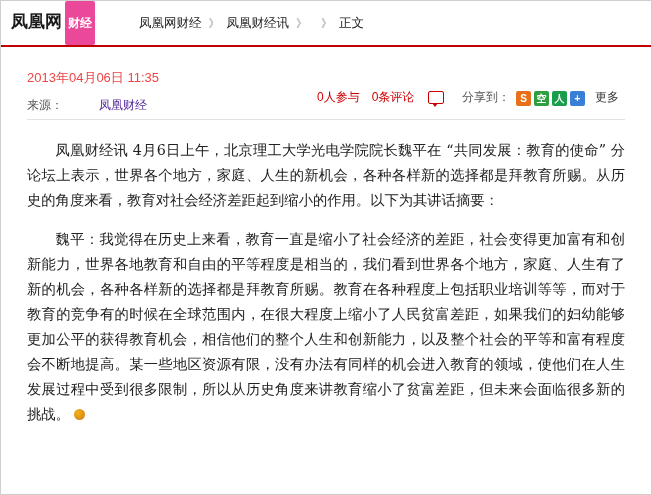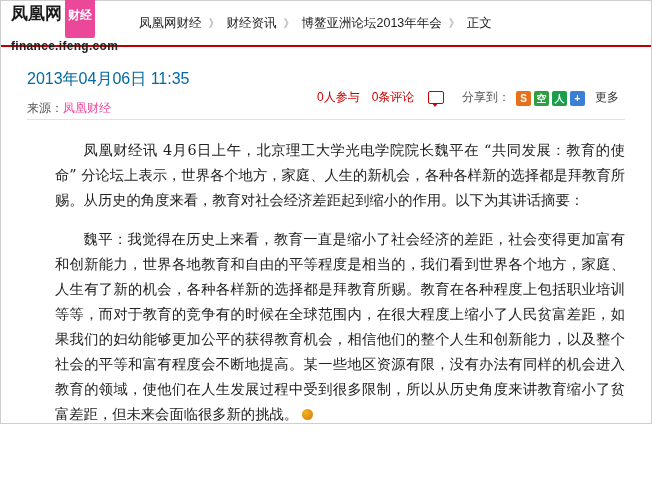--- a/index.html
+++ b/index.html
@@ -10,21 +10,21 @@
   body {
     width: 652px;
     height: 495px;
     font-family: "Liberation Sans", sans-serif;
     color: #333;
     overflow: hidden;
   }
   .page {
     position: relative;
     width: 652px;
-    height: 424px;
+    height: 495px;
     box-sizing: border-box;
     border: 1px solid #cfcfcf;
     background: #fff;
   }
 
   
   .topbar {
     display: flex;
     align-items: center;
     height: 46px;
@@ -98,31 +98,32 @@
     line-height: 1.3;
   }
   .meta {
     margin-top: 22px;
     position: relative;
     height: 44px;
     font-size: 12px;
     color: #555;
   }
   .meta-date {
-    color: #0369a1;
-    font-size: 16px;
+    color: #ef4444;
+    font-size: 13px;
   }
   .meta-source {
     margin-top: 10px;
     font-size: 12px;
     color: #555;
   }
   .meta-source a {
-    color: #ec4899;
-    text-decoration: none;
+    color: #4c1d95;
+    text-decoration: none;
+    margin-left: 36px;
   }
   .meta-right {
     position: absolute;
     right: 6px;
     top: 20px;
     display: flex;
     align-items: flex-end;
     font-size: 12px;
   }
   .counts {
@@ -193,21 +194,20 @@
   .divider {
     border: 0;
     border-top: 1px solid #e2e2e2;
     margin: 6px 26px 0 26px;
   }
 
   
   .body {
     padding: 0 26px;
     margin-top: 18px;
-    margin-left: 28px;
   }
   .body p {
     font-family: "DejaVu Serif", serif;
     font-size: 14.3px;
     line-height: 25px;
     color: #222;
     margin: 0 0 14px 0;
     text-indent: 2em;
     text-align: justify;
   }
@@ -226,29 +226,27 @@
 <body>
 
 <div class="page">
 
   <div class="topbar">
     <div class="logo">
       <div class="logo-top">
         <span class="logo-cn">凤凰网</span>
         <span class="logo-badge">财经</span>
       </div>
-      <div class="logo-url">finance.ifeng.com</div>
     </div>
 
     <div class="crumbs">
       <a href="#">凤凰网财经</a>
       <span class="crumb-sep">》</span>
-      <a href="#">财经资讯</a>
+      <a href="#">凤凰财经讯</a>
       <span class="crumb-sep">》</span>
-      <a href="#">博鳌亚洲论坛2013年年会</a>
       <span class="crumb-sep">》</span>
       <a href="#">正文</a>
     </div>
   </div>
 
   <div class="article">
 
     <div class="meta">
       <div class="meta-date">2013年04月06日 11:35</div>
       <div class="meta-source">

